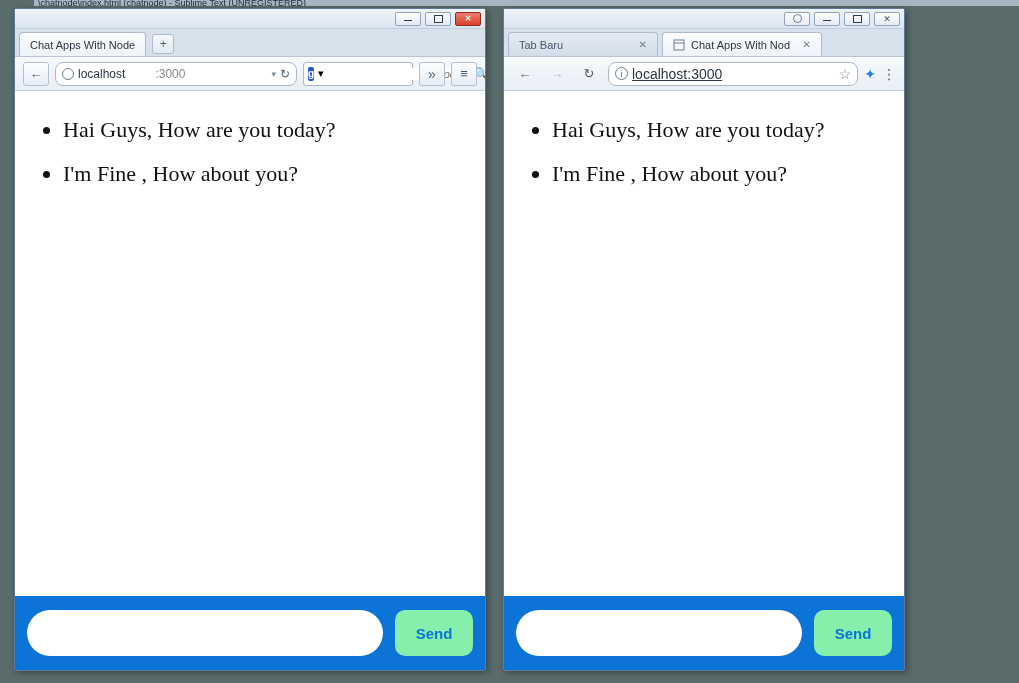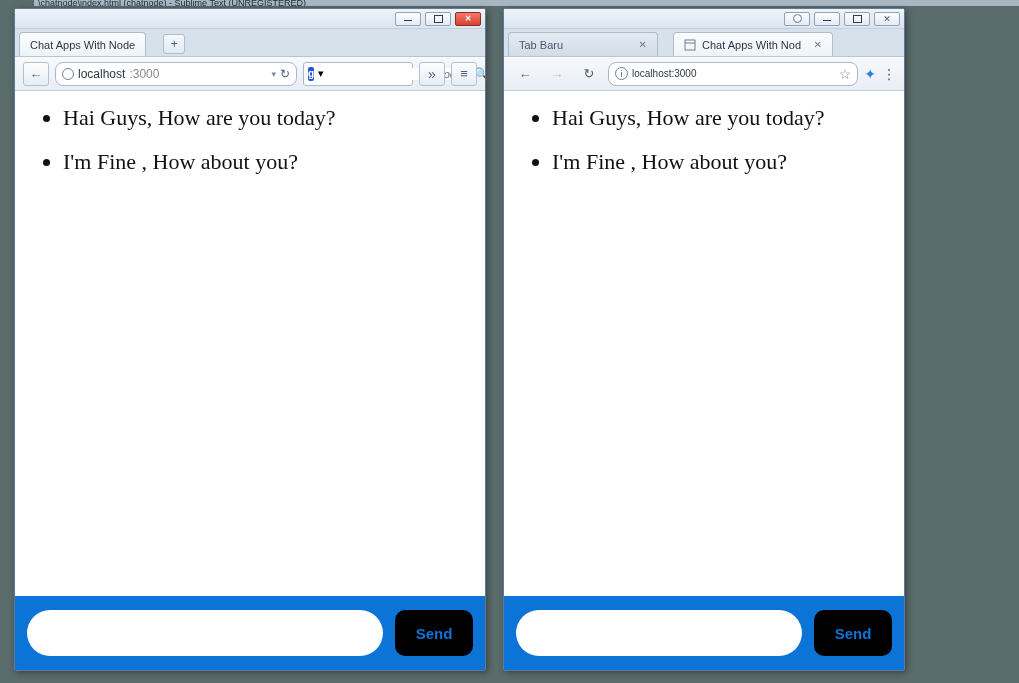--- a/index.html
+++ b/index.html
@@ -41,21 +41,21 @@
   .sysbtn.max::before{content:""; width:7px;height:6px;border:1px solid #2b3d53;}
   .sysbtn.close{ background:linear-gradient(#f07a6d,#d9402c); border-color:#8e2b1e; }
   .sysbtn.close::before{content:"✕"; color:#fff; font-size:8px; font-weight:bold;}
   .sysbtn.user::before{content:""; width:7px;height:7px;border:1px solid #6d7f96;border-radius:50%;}
   .sysbtn.restore::before{content:"";width:7px;height:6px;border:1px solid #2b3d53;position:relative;}
   .sysbtn.plainclose::before{content:"✕"; color:#4a5c72; font-size:9px;}
 
   
   .tabstrip {
     height: 28px; background:#d7e1ec; border-bottom:1px solid #b7c5d5;
-    display:flex; align-items:flex-end; padding:0 4px; gap:15px;
+    display:flex; align-items:flex-end; padding:0 4px; gap:4px;
   }
   .tab {
     height: 24px; padding: 0 10px; min-width: 90px;
     display:flex; align-items:center; gap:6px;
     background:linear-gradient(#fbfdff,#eef3f9);
     border:1px solid #aebccd; border-bottom:none;
     border-radius:4px 4px 0 0;
     font-size:11px; color:#2b3744; max-width:180px;
     cursor:default;
   }
@@ -88,21 +88,21 @@
     flex:1; height:24px; border:1px solid #aab8c9; border-radius:8px;
     background:#fff; display:flex; align-items:center; gap:4px;
     padding:0 6px; font-size:12px; color:#2b3744;
   }
   .addr .globe { width:12px;height:12px;border:1px solid #6d7f96;border-radius:50%; }
   .addr .info-i { width:13px;height:13px;border:1px solid #6d7f96;border-radius:50%;
      display:flex;align-items:center;justify-content:center;font-size:9px;color:#4c5e74;}
   .addr input {
     border:none; outline:none; flex:1; font-size:12px; color:#2b3744; background:transparent;
   }
-  .addr .dim { color:#888; }
+  .addr .dim { color:#888;margin-left:26px; }
   .addr .dd { color:#7c8ca0; font-size:9px; cursor:pointer; }
   .addr .reload { color:#4c5e74; font-size:12px; cursor:pointer; }
   .searchbox {
     width:110px; height:24px; border:1px solid #aab8c9; border-radius:3px;
     background:#fff; display:flex; align-items:center; gap:4px; padding:0 4px;
     font-size:11px;
   }
   .searchbox .g {
      width:14px;height:14px;background:#2258d6;color:#fff;font-weight:bold;
      font-size:10px;display:flex;align-items:center;justify-content:center;border-radius:2px;
@@ -116,35 +116,35 @@
 
   
   .page {
     flex:1; display:flex; flex-direction:column; background:#fff;
   }
   .msgs {
     flex:1; padding: 12px 20px 0 30px;
     font-family: "Times New Roman", Times, serif;
     font-size: 22px; color:#111;
   }
-  .msgs ul { padding-left: 18px; }
+  .msgs ul { padding-left: 18px; margin-top: 12px; }
   .msgs li { margin-bottom: 14px; line-height:1.35; }
 
   .composer {
     background:#0b74d6;
     padding: 14px 12px;
     display:flex; gap:12px; align-items:center;
   }
   .composer .msg-input {
     flex:1; height:46px; border:none; border-radius:26px;
     background:#fff; padding:0 18px; font-size:15px; outline:none;
   }
   .composer .send-btn {
     width:78px; height:46px; border:none; border-radius:10px;
-    background:#000000; color:#0b74d6;
+    background:#86efac; color:#0b74d6;
     font-size:15px; font-weight:bold; font-family:Arial,sans-serif;
     cursor:pointer;
   }
 </style>
 </head>
 <body>
 
 <div class="behind-bar">\chatnode\index.html (chatnode) - Sublime Text (UNREGISTERED)</div>
 
 <div class="win firefox">
@@ -224,21 +224,21 @@
       <span class="tab-x">✕</span>
     </div>
   </div>
 
   <div class="urlbar">
     <div class="navbtn ghost">←</div>
     <div class="navbtn ghost" style="color:#aebccd;">→</div>
     <div class="navbtn ghost">↻</div>
     <div class="addr">
       <span class="info-i">i</span>
-      <input style="font-size: 10px;" value="localhost:3000">
+      <input style="font-size: 14px; text-decoration: underline;" value="localhost:3000">
       <span class="star">☆</span>
     </div>
     <span class="burst">✦</span>
     <span class="kebab">⋮</span>
   </div>
 
   <div class="page">
     <div class="msgs">
       <ul>
         <li>Hai Guys, How are you today?</li>

